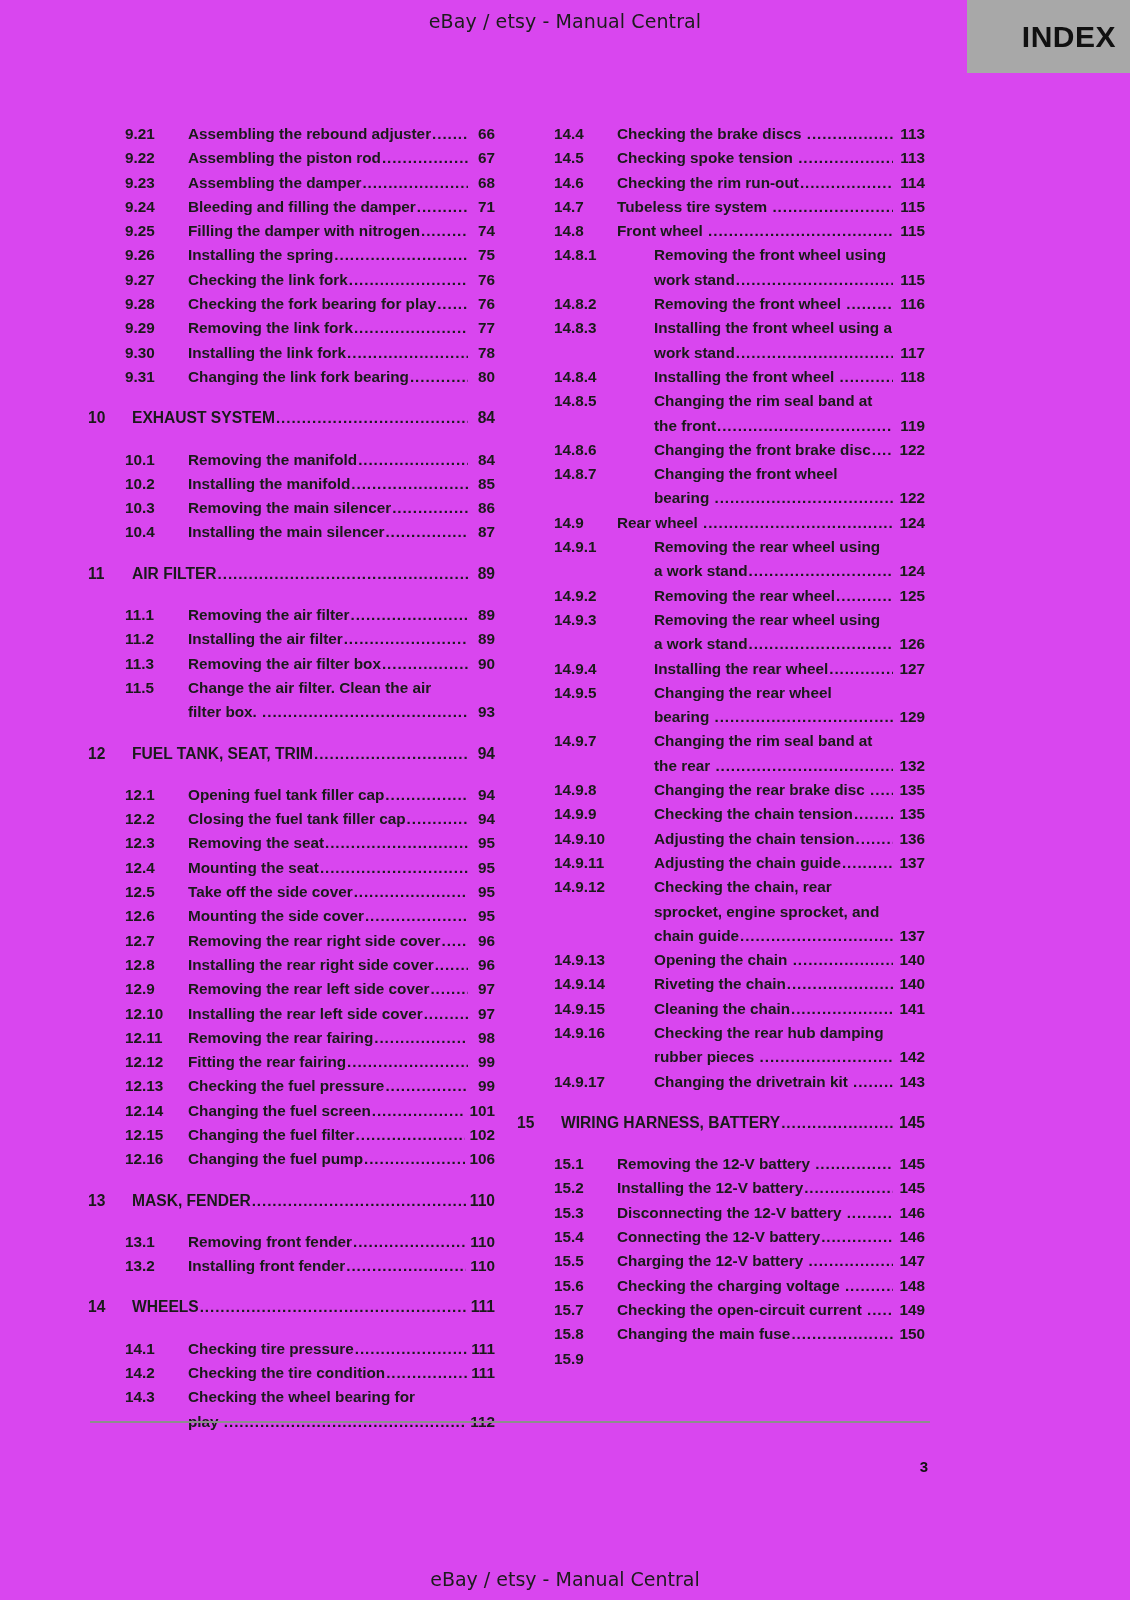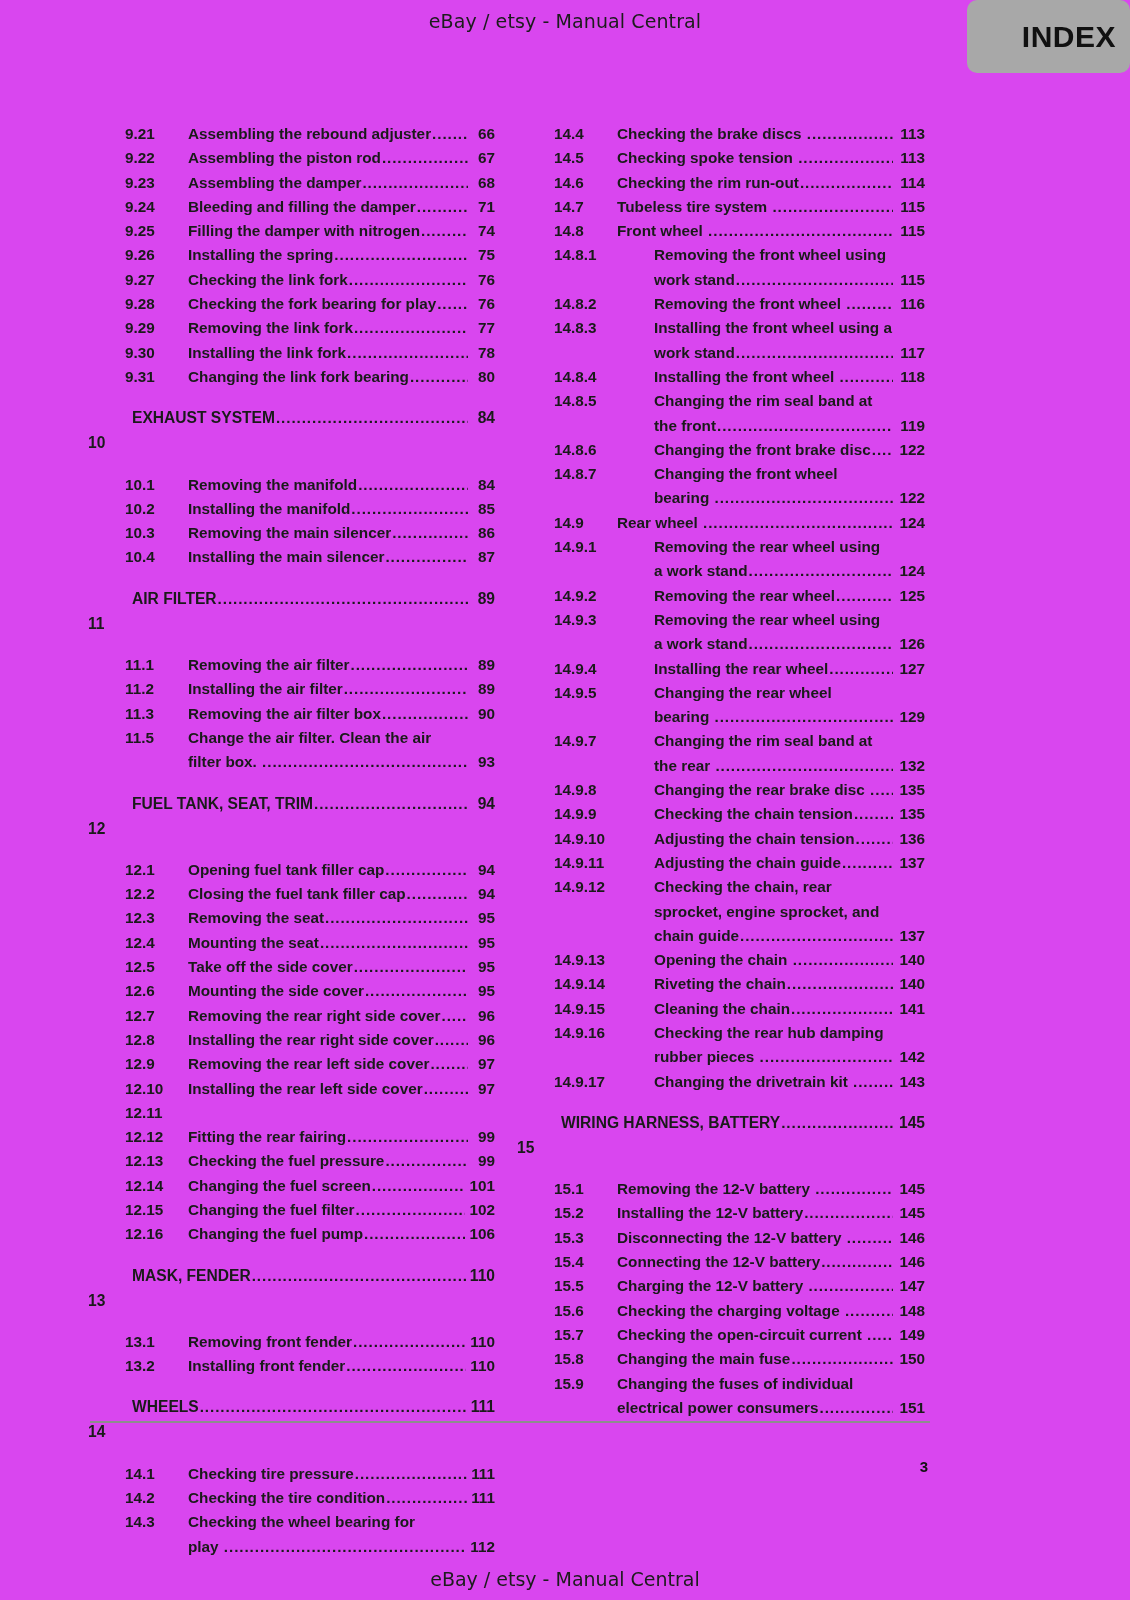--- a/index.html
+++ b/index.html
@@ -25,21 +25,20 @@
     font-size: 19px;
     letter-spacing: 0.1px;
     color: #1c1c1c;
     font-family: "DejaVu Sans", sans-serif;
   }
   .index-tab {
     position: absolute;
     top: 0px; left: 967px;
     width: 163px; height: 73px;
     background: #a8a8a8;
-    border-radius: 10px;
   }
   .index-tab .lbl {
     position: absolute;
     left: 0; right: 14px; top: 50%;
     transform: translateY(-50%);
     text-align: right;
     font-size: 30px;
     font-weight: bold;
     letter-spacing: 0.5px;
     color: #111;
@@ -91,21 +90,21 @@
     color: #1a1a1a;
   }
   .entry.lvl1 { margin-top: 17px; margin-bottom: 17px; font-size: 15.6px; }
   .entry.lvl2 { }
   .entry.lvl3 { }
 
   .num {
     flex: 0 0 auto;
     white-space: nowrap;
   }
-  .lvl1 > .num { width: 44px; margin-top: 25px; }
+  .lvl1 > .num { width: 44px; }
   .lvl2 > .num { width: 63px; margin-left: 37px; }
   .lvl3 > .num { width: 100px; margin-left: 37px; }
 
   .body {
     flex: 1 1 auto;
     min-width: 0;
   }
   .line {
     display: flex;
     align-items: baseline;
@@ -466,20 +465,27 @@
           <div class="body">
             <div class="line">
               <span class="txt">Installing the rear left side cover</span>
               <span class="dots"></span>
               <span class="pg">97</span>
             </div>
           </div>
         </div>
         <div class="entry lvl2">
           <span class="num">12.11</span>
+          <div class="body">
+            <div class="line">
+              <span class="txt">Removing the rear fairing</span>
+              <span class="dots"></span>
+              <span class="pg">98</span>
+            </div>
+          </div>
         </div>
         <div class="entry lvl2">
           <span class="num">12.12</span>
           <div class="body">
             <div class="line">
               <span class="txt">Fitting the rear fairing</span>
               <span class="dots"></span>
               <span class="pg">99</span>
             </div>
           </div>
@@ -1007,30 +1013,20 @@
           <div class="body">
             <div class="line">
               <span class="txt">Changing the main fuse</span>
               <span class="dots"></span>
               <span class="pg">150</span>
             </div>
           </div>
         </div>
         <div class="entry lvl2">
           <span class="num">15.9</span>
-          <div class="body">
-            <div class="line nodots">
-              <span class="txt">Changing the fuses of individual</span>
-            </div>
-            <div class="line">
-              <span class="txt">electrical power consumers</span>
-              <span class="dots"></span>
-              <span class="pg">151</span>
-            </div>
-          </div>
         </div>
       </div>
   </div>
 
   <div class="rule"></div>
   <div class="pagenum">3</div>
   <div class="ftr-title">eBay / etsy - Manual Central</div>
 
 </div>
 

